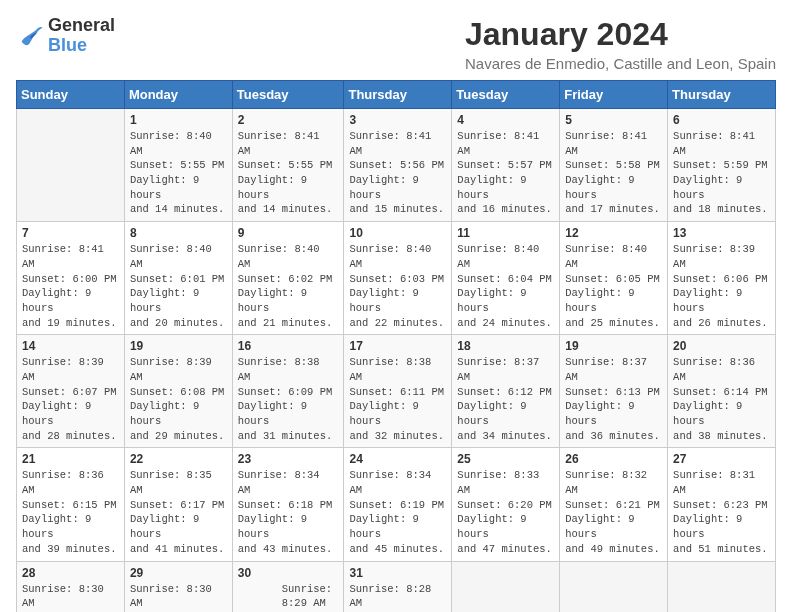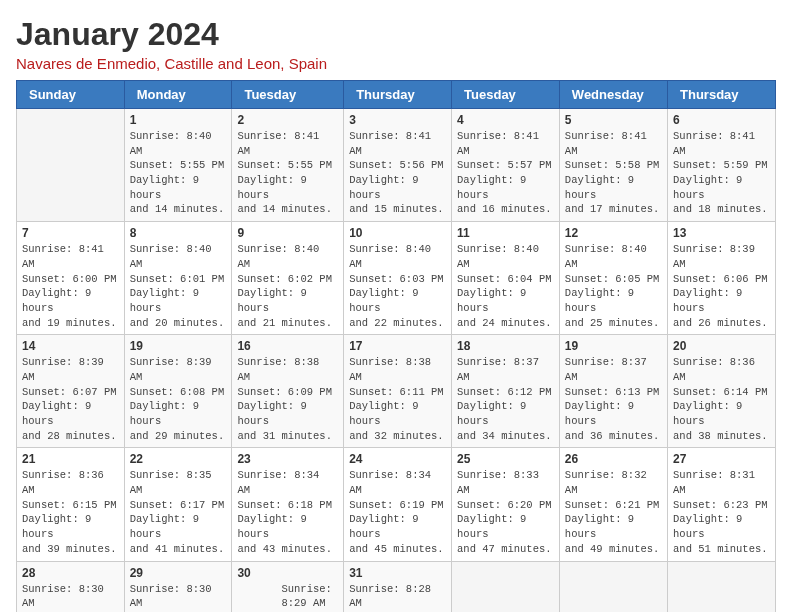--- a/index.html
+++ b/index.html
@@ -38,34 +38,34 @@
     .title-area {
       text-align: left;
     }
     .month-title {
       font-size: 32px;
       font-weight: bold;
       color: #333;
     }
     .location-title {
       font-size: 15px;
-      color: #b91c1c;
+      color: #737373;
       margin-top: 2px;
     }
     .calendar-table {
       width: 100%;
       border-collapse: collapse;
       margin-top: 4px;
     }
     .calendar-table th {
       background-color: #3a7abf;
       color: #fff;
       font-size: 13px;
       font-weight: bold;
-      padding: 6px 12px;
+      padding: 6px 4px;
       text-align: left;
       border: 1px solid #2a5a9f;
     }
     .calendar-table td {
       border: 1px solid #ccc;
       vertical-align: top;
       padding: 4px 5px;
       width: calc(100% / 7);
       min-height: 80px;
       font-size: 11px;
@@ -91,35 +91,45 @@
       font-family: Liberation Mono, monospace;
     }
     .empty-cell {
       background: #f5f5f5 !important;
     }
   </style>
 </head>
 <body>
 
 <div class="header-section">
+  <div class="logo">
+    <svg class="logo-bird" viewBox="0 0 40 40">
+      <path d="M8 28 C12 20, 22 18, 30 10 C32 8, 36 6, 38 8 C36 10, 32 12, 30 14 C28 16, 26 18, 24 22 C22 26, 20 30, 18 32 C16 34, 12 34, 8 28Z" fill="#4a90d9"></path>
+      <path d="M20 22 C22 18, 28 16, 32 12 C30 16, 26 20, 22 24Z" fill="#2a6aaf"></path>
+    </svg>
+    <div class="logo-text">
+      <span class="general">General</span>
+      <span class="blue">Blue</span>
+    </div>
+  </div>
   <div class="title-area">
     <div class="month-title">January 2024</div>
     <div class="location-title">Navares de Enmedio, Castille and Leon, Spain</div>
   </div>
 </div>
 
 <table class="calendar-table">
   <thead>
     <tr>
     <th>Sunday</th>
         <th>Monday</th>
         <th>Tuesday</th>
         <th>Thursday</th>
         <th>Tuesday</th>
-        <th>Wednesday</th>
+        <th>Friday</th>
         <th>Thursday</th>
       </tr>
   </thead>
   <tbody id="calendar-body">
   <tr>
         <td class="empty-cell"></td>
         <td>
           <span class="day-number">1</span>
           <div class="cell-content" style="white-space: pre-line;">Sunrise: 8:40 AM
 Sunset: 5:55 PM

